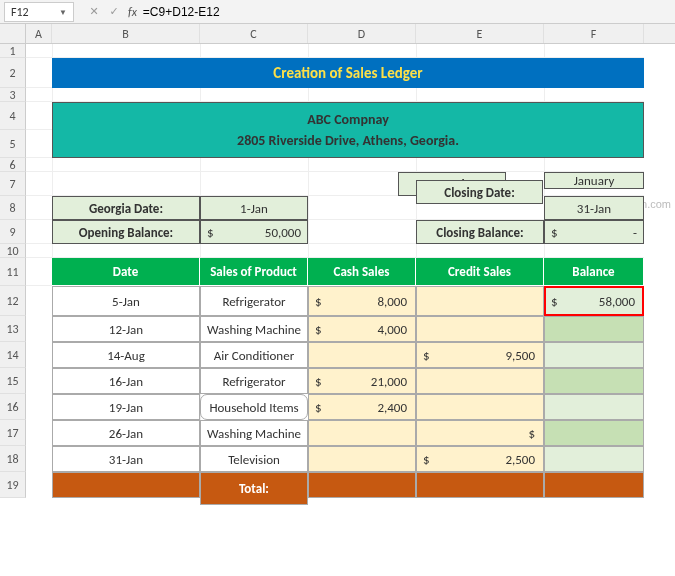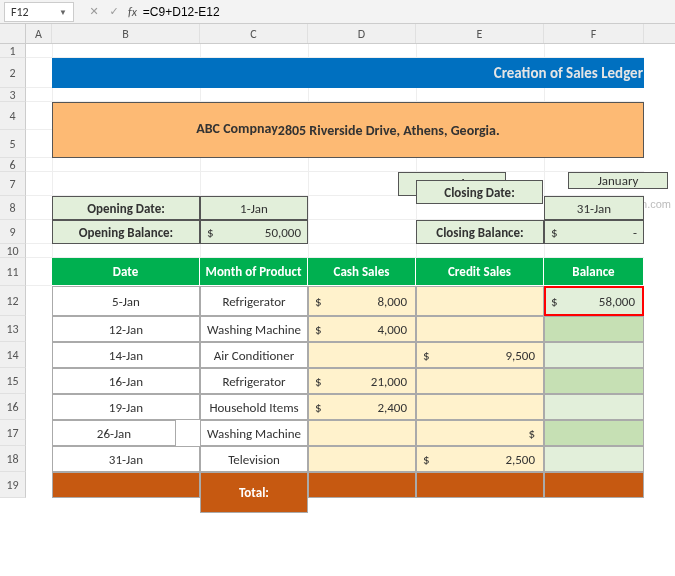--- a/index.html
+++ b/index.html
@@ -52,28 +52,28 @@
     }
     .corner { width: 26px; border-right: 1px solid #ccc; background: #f0f0f0; }
     .ch { text-align: center; font-size: 12px; color: #555; border-right: 1px solid #e0e0e0; display: flex; align-items: center; justify-content: center; }
     .rh { width: 26px; background: #f0f0f0; border-right: 1px solid #ccc; border-bottom: 1px solid #e0e0e0; display: flex; align-items: center; justify-content: center; font-size: 12px; color: #555; }
     .cells { position: relative; flex: 1; }
     
     .overlay { position: absolute; left: 0; top: 0; width: 100%; }
     
     .title-bar {
       position: absolute; left: 30px; top: 30px; width: 588px; height: 28px;
-      background: #0070C0; color: #e5e5e5; font-weight: bold; font-size: 15px;
-      display: flex; align-items: center; justify-content: flex-end;
+      background: #0070C0; color: #fde047; font-weight: bold; font-size: 15px;
+      display: flex; align-items: center; justify-content: center;
       border: 1px solid #0070C0;
     }
     .company-box {
       position: absolute; left: 30px; top: 70px; width: 588px; height: 56px;
-      background: #fdba74; border: 1px solid #555;
-      display: flex; flex-direction: row; align-items: center; justify-content: center;
+      background: #14b8a6; border: 1px solid #555;
+      display: flex; flex-direction: column; align-items: center; justify-content: center;
       font-weight: bold; font-size: 14px; color: #333;
     }
     .company-box div:first-child { margin-bottom: 4px; }
     
     .mini-box { position: absolute; border: 1px solid #555; background: #E2EFDA; display: flex; align-items: center; font-size: 13px; }
     .mini-box.center { justify-content: center; }
     .mini-box.label { font-weight: bold; justify-content: center; }
     .mini-box .curr { padding-left: 6px; }
     .mini-box .amt { flex: 1; text-align: right; padding-right: 6px; }
     
@@ -176,40 +176,40 @@
           <span>Creation of Sales Ledger</span>
         </div>
 
         <div class="company-box" style="left:26px; top:58px; width:592px; height:56px">
           <div>ABC Compnay</div>
           <div>2805 Riverside Drive, Athens, Georgia.</div>
         </div>
 
         <div class="watermark">wsxdn.com</div>
 
-        <div class="mini-box label" style="left:26px; top:152px; width:148px; height:24px">Opening Date:</div>
+        <div class="mini-box label" style="left:26px; top:152px; width:148px; height:24px">Georgia Date:</div>
         <div class="mini-box center" style="left:174px; top:152px; width:108px; height:24px">1-Jan</div>
         <div class="mini-box label" style="left:26px; top:176px; width:148px; height:24px">Opening Balance:</div>
         <div class="mini-box" style="left:174px; top:176px; width:108px; height:24px">
           <span class="curr">$</span>
           <span class="amt">50,000</span>
         </div>
 
         <div class="mini-box label" style="left:372px; top:128px; width:108px; height:24px">Month:</div>
-        <div class="mini-box center" style="left:542px; top:128px; width:100px; height:17px">January</div>
+        <div class="mini-box center" style="left:518px; top:128px; width:100px; height:17px">January</div>
         <div class="mini-box label" style="left:390px; top:136px; width:127px; height:24px">Closing Date:</div>
         <div class="mini-box center" style="left:518px; top:152px; width:100px; height:24px">31-Jan</div>
         <div class="mini-box label" style="left:390px; top:176px; width:128px; height:24px">Closing Balance:</div>
         <div class="mini-box" style="left:518px; top:176px; width:100px; height:24px">
           <span class="curr">$</span>
           <span class="amt">-</span>
         </div>
 
         <div class="tbl-header" style="left:26px; top:214px; width:148px; height:28px">Date</div>
-        <div class="tbl-header" style="left:174px; top:214px; width:108px; height:28px">Month of Product</div>
+        <div class="tbl-header" style="left:174px; top:214px; width:108px; height:28px">Sales of Product</div>
         <div class="tbl-header" style="left:282px; top:214px; width:108px; height:28px">Cash Sales</div>
         <div class="tbl-header" style="left:390px; top:214px; width:128px; height:28px">Credit Sales</div>
         <div class="tbl-header" style="left:518px; top:214px; width:100px; height:28px">Balance</div>
 
         <div id="data-rows">
             <div class="tbl-cell center" style="left: 26px; top: 242px; width: 148px; height: 30px;">5-Jan</div>
             <div class="tbl-cell center" style="left: 174px; top: 242px; width: 108px; height: 30px;">Refrigerator</div>
             <div class="tbl-cell yellow money" style="left: 282px; top: 242px; width: 108px; height: 30px; display: flex;">
               <span>$</span>
               <span>8,000</span>
@@ -220,62 +220,62 @@
               <span>58,000</span>
             </div>
             <div class="tbl-cell center" style="left: 26px; top: 272px; width: 148px; height: 26px;">12-Jan</div>
             <div class="tbl-cell center" style="left: 174px; top: 272px; width: 108px; height: 26px;">Washing Machine</div>
             <div class="tbl-cell yellow money" style="left: 282px; top: 272px; width: 108px; height: 26px; display: flex;">
               <span>$</span>
               <span>4,000</span>
             </div>
             <div class="tbl-cell yellow money" style="left: 390px; top: 272px; width: 128px; height: 26px; display: flex;"></div>
             <div class="tbl-cell money dg2" style="left: 518px; top: 272px; width: 100px; height: 26px; display: flex;"></div>
-            <div class="tbl-cell center" style="left: 26px; top: 298px; width: 148px; height: 26px;">14-Jan</div>
+            <div class="tbl-cell center" style="left: 26px; top: 298px; width: 148px; height: 26px;">14-Aug</div>
             <div class="tbl-cell center" style="left: 174px; top: 298px; width: 108px; height: 26px;">Air Conditioner</div>
             <div class="tbl-cell yellow money" style="left: 282px; top: 298px; width: 108px; height: 26px; display: flex;"></div>
             <div class="tbl-cell yellow money" style="left: 390px; top: 298px; width: 128px; height: 26px; display: flex;">
               <span>$</span>
               <span>9,500</span>
             </div>
             <div class="tbl-cell money dg1" style="left: 518px; top: 298px; width: 100px; height: 26px; display: flex;"></div>
             <div class="tbl-cell center" style="left: 26px; top: 324px; width: 148px; height: 26px;">16-Jan</div>
             <div class="tbl-cell center" style="left: 174px; top: 324px; width: 108px; height: 26px;">Refrigerator</div>
             <div class="tbl-cell yellow money" style="left: 282px; top: 324px; width: 108px; height: 26px; display: flex;">
               <span>$</span>
               <span>21,000</span>
             </div>
             <div class="tbl-cell yellow money" style="left: 390px; top: 324px; width: 128px; height: 26px; display: flex;"></div>
             <div class="tbl-cell money dg2" style="left: 518px; top: 324px; width: 100px; height: 26px; display: flex;"></div>
             <div class="tbl-cell center" style="left: 26px; top: 350px; width: 148px; height: 26px;">19-Jan</div>
-            <div class="tbl-cell center" style="left: 174px; top: 350px; width: 108px; height: 26px;">Household Items</div>
+            <div class="tbl-cell center" style="left: 174px; top: 350px; width: 108px; height: 26px; border-radius: 7px;">Household Items</div>
             <div class="tbl-cell yellow money" style="left: 282px; top: 350px; width: 108px; height: 26px; display: flex;">
               <span>$</span>
               <span>2,400</span>
             </div>
             <div class="tbl-cell yellow money" style="left: 390px; top: 350px; width: 128px; height: 26px; display: flex;"></div>
             <div class="tbl-cell money dg1" style="left: 518px; top: 350px; width: 100px; height: 26px; display: flex;"></div>
-            <div class="tbl-cell center" style="left: 26px; top: 376px; width: 124px; height: 26px;">26-Jan</div>
+            <div class="tbl-cell center" style="left: 26px; top: 376px; width: 148px; height: 26px;">26-Jan</div>
             <div class="tbl-cell center" style="left: 174px; top: 376px; width: 108px; height: 26px;">Washing Machine</div>
             <div class="tbl-cell yellow money" style="left: 282px; top: 376px; width: 108px; height: 26px; display: flex;"></div>
             <div class="tbl-cell yellow money" style="left: 390px; top: 376px; width: 128px; height: 26px; display: flex;">
               <span>$</span>
             </div>
             <div class="tbl-cell money dg2" style="left: 518px; top: 376px; width: 100px; height: 26px; display: flex;"></div>
             <div class="tbl-cell center" style="left: 26px; top: 402px; width: 148px; height: 26px;">31-Jan</div>
             <div class="tbl-cell center" style="left: 174px; top: 402px; width: 108px; height: 26px;">Television</div>
             <div class="tbl-cell yellow money" style="left: 282px; top: 402px; width: 108px; height: 26px; display: flex;"></div>
             <div class="tbl-cell yellow money" style="left: 390px; top: 402px; width: 128px; height: 26px; display: flex;">
               <span>$</span>
               <span>2,500</span>
             </div>
             <div class="tbl-cell money dg1" style="left: 518px; top: 402px; width: 100px; height: 26px; display: flex;"></div>
           </div>
 
         <div class="tbl-cell total-row center" style="left:26px; top:428px; width:148px; height:26px"></div>
-        <div class="tbl-cell total-row center" style="left:174px; top:428px; width:108px; height:41px">Total:</div>
+        <div class="tbl-cell total-row center" style="left:174px; top:428px; width:108px; height:33px">Total:</div>
         <div class="tbl-cell total-row" style="left:282px; top:428px; width:108px; height:26px"></div>
         <div class="tbl-cell total-row" style="left:390px; top:428px; width:128px; height:26px"></div>
         <div class="tbl-cell total-row" style="left:518px; top:428px; width:100px; height:26px"></div>
       </div>
     </div>
   </div>
 </div>
 
 </body></html>

